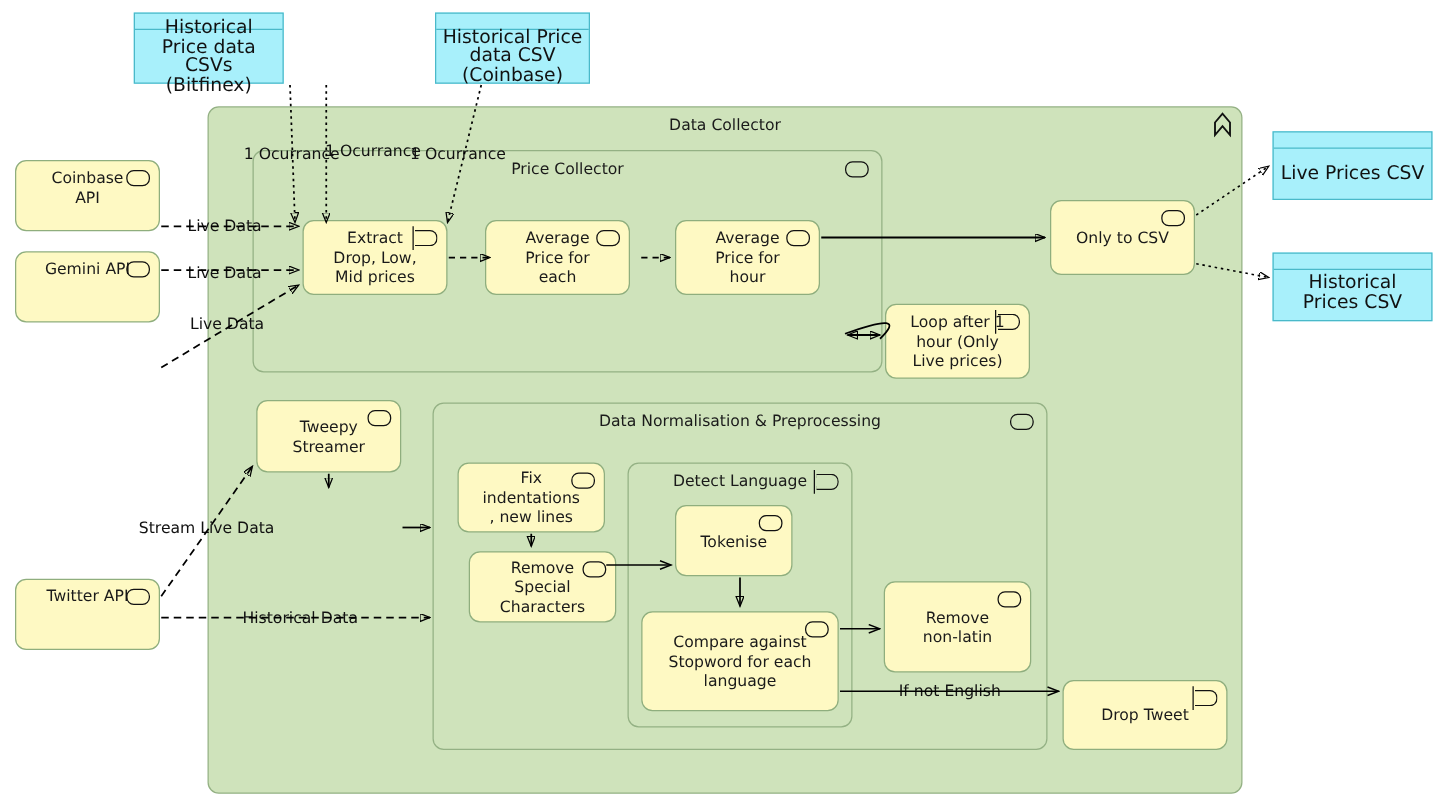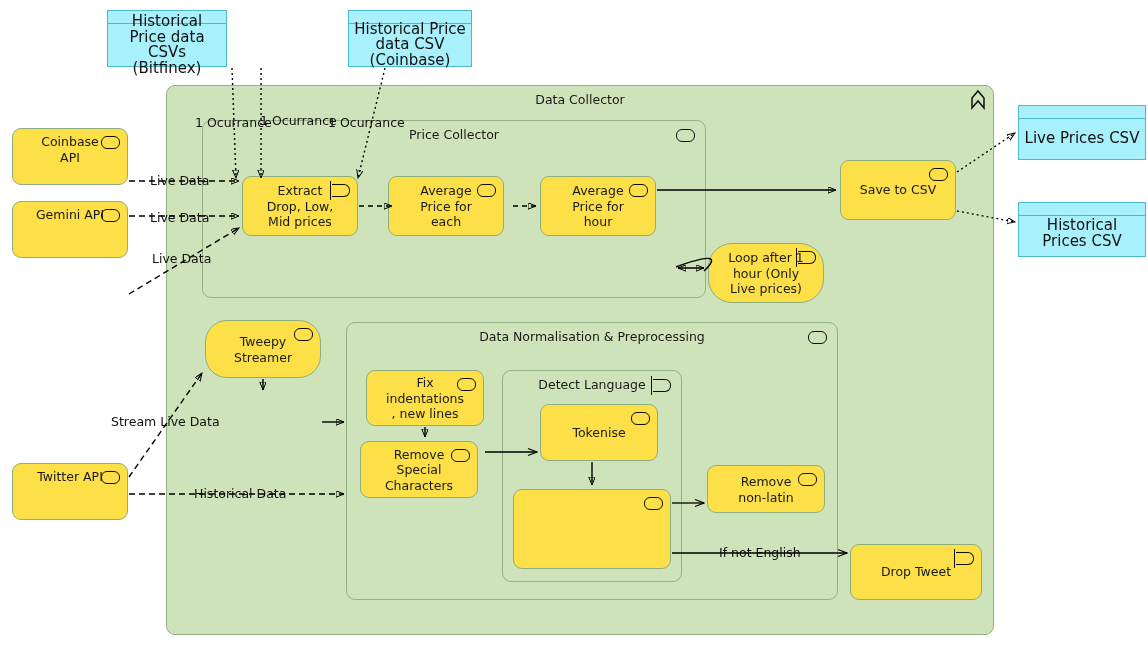--- a/index.html
+++ b/index.html
@@ -3,21 +3,21 @@
 <meta charset="utf-8">
 <style>
   html,body{margin:0;padding:0;background:#ffffff;}
   body{width:1148px;height:645px;overflow:hidden;
        font-family:"DejaVu Sans","Liberation Sans",sans-serif;}
   #stage{position:relative;width:1148px;height:645px;}
 
   
   .node{position:absolute;box-sizing:border-box;
         border:1px solid #8fae7e;border-radius:9px;
-        background:#fde047;}
+        background:#fef9c3;}
   .node.group{background:#cfe3bb;border-color:#94b184;}
   .node .ttl{position:absolute;left:0;right:0;top:5px;
         text-align:center;font-size:12.5px;color:#1a1a1a;
         line-height:15.5px;padding:0 17px;box-sizing:border-box;}
   .node.center .ttl{top:50%;transform:translateY(-50%);}
 
   
   .ic{position:absolute;right:7px;top:7px;width:17px;height:11px;}
   .ic.oval{border:1.6px solid #111;border-radius:6px;background:transparent;}
   .ic.proc{border:1.6px solid #111;border-left:none;
@@ -102,60 +102,61 @@
   <div class="node center" style="left:388px;top:176px;width:116px;height:60px;">
     <div class="ttl">Average Price for each</div>
     <div class="ic oval"></div>
   </div>
   <div class="node center" style="left:540px;top:176px;width:116px;height:60px;">
     <div class="ttl">Average Price for hour</div>
     <div class="ic oval"></div>
   </div>
 
   <div class="node center" style="left:840px;top:160px;width:116px;height:60px;">
-    <div class="ttl">Save to CSV</div>
-    <div class="ic oval"></div>
-  </div>
-  <div class="node center" style="left:708px;top:243px;width:116px;height:60px;border-radius:24px;">
+    <div class="ttl">Only to CSV</div>
+    <div class="ic oval"></div>
+  </div>
+  <div class="node center" style="left:708px;top:243px;width:116px;height:60px;">
     <div class="ttl">Loop after 1 hour (Only Live prices)</div>
     <div class="ic proc"></div>
   </div>
 
-  <div class="node center" style="left:205px;top:320px;width:116px;height:58px;border-radius:22px;">
+  <div class="node center" style="left:205px;top:320px;width:116px;height:58px;">
     <div class="ttl">Tweepy Streamer</div>
     <div class="ic oval"></div>
   </div>
 
   <div class="node group" style="left:346px;top:322px;width:492px;height:278px;">
     <div class="ttl">Data Normalisation &amp; Preprocessing</div>
     <div class="ic oval" style="right:10px;top:8px;"></div>
   </div>
 
   <div class="node center" style="left:366px;top:370px;width:118px;height:56px;">
     <div class="ttl">Fix indentations , new lines</div>
     <div class="ic oval"></div>
   </div>
-  <div class="node center" style="left:360px;top:441px;width:118px;height:57px;">
+  <div class="node center" style="left:375px;top:441px;width:118px;height:57px;">
     <div class="ttl">Remove Special Characters</div>
     <div class="ic oval"></div>
   </div>
-  <div class="node center" style="left:707px;top:465px;width:118px;height:48px;">
+  <div class="node center" style="left:707px;top:465px;width:118px;height:73px;">
     <div class="ttl">Remove non-latin</div>
     <div class="ic oval"></div>
   </div>
 
   <div class="node group" style="left:502px;top:370px;width:180px;height:212px;">
     <div class="ttl">Detect Language</div>
     <div class="ic proc" style="right:10px;top:8px;"></div>
   </div>
-  <div class="node center" style="left:540px;top:404px;width:118px;height:57px;">
+  <div class="node center" style="left:540px;top:404px;width:94px;height:57px;">
     <div class="ttl">Tokenise</div>
     <div class="ic oval"></div>
   </div>
   <div class="node center" style="left:513px;top:489px;width:158px;height:80px;">
+    <div class="ttl">Compare against Stopword for each language</div>
     <div class="ic oval"></div>
   </div>
 
   <div class="node center" style="left:850px;top:544px;width:132px;height:56px;">
     <div class="ttl">Drop Tweet</div>
     <div class="ic proc"></div>
   </div>
 
   <div class="lbl" style="left:195px;top:116px;">1 Ocurrance</div>
   <div class="lbl" style="left:260px;top:114px;">1 Ocurrance</div>

